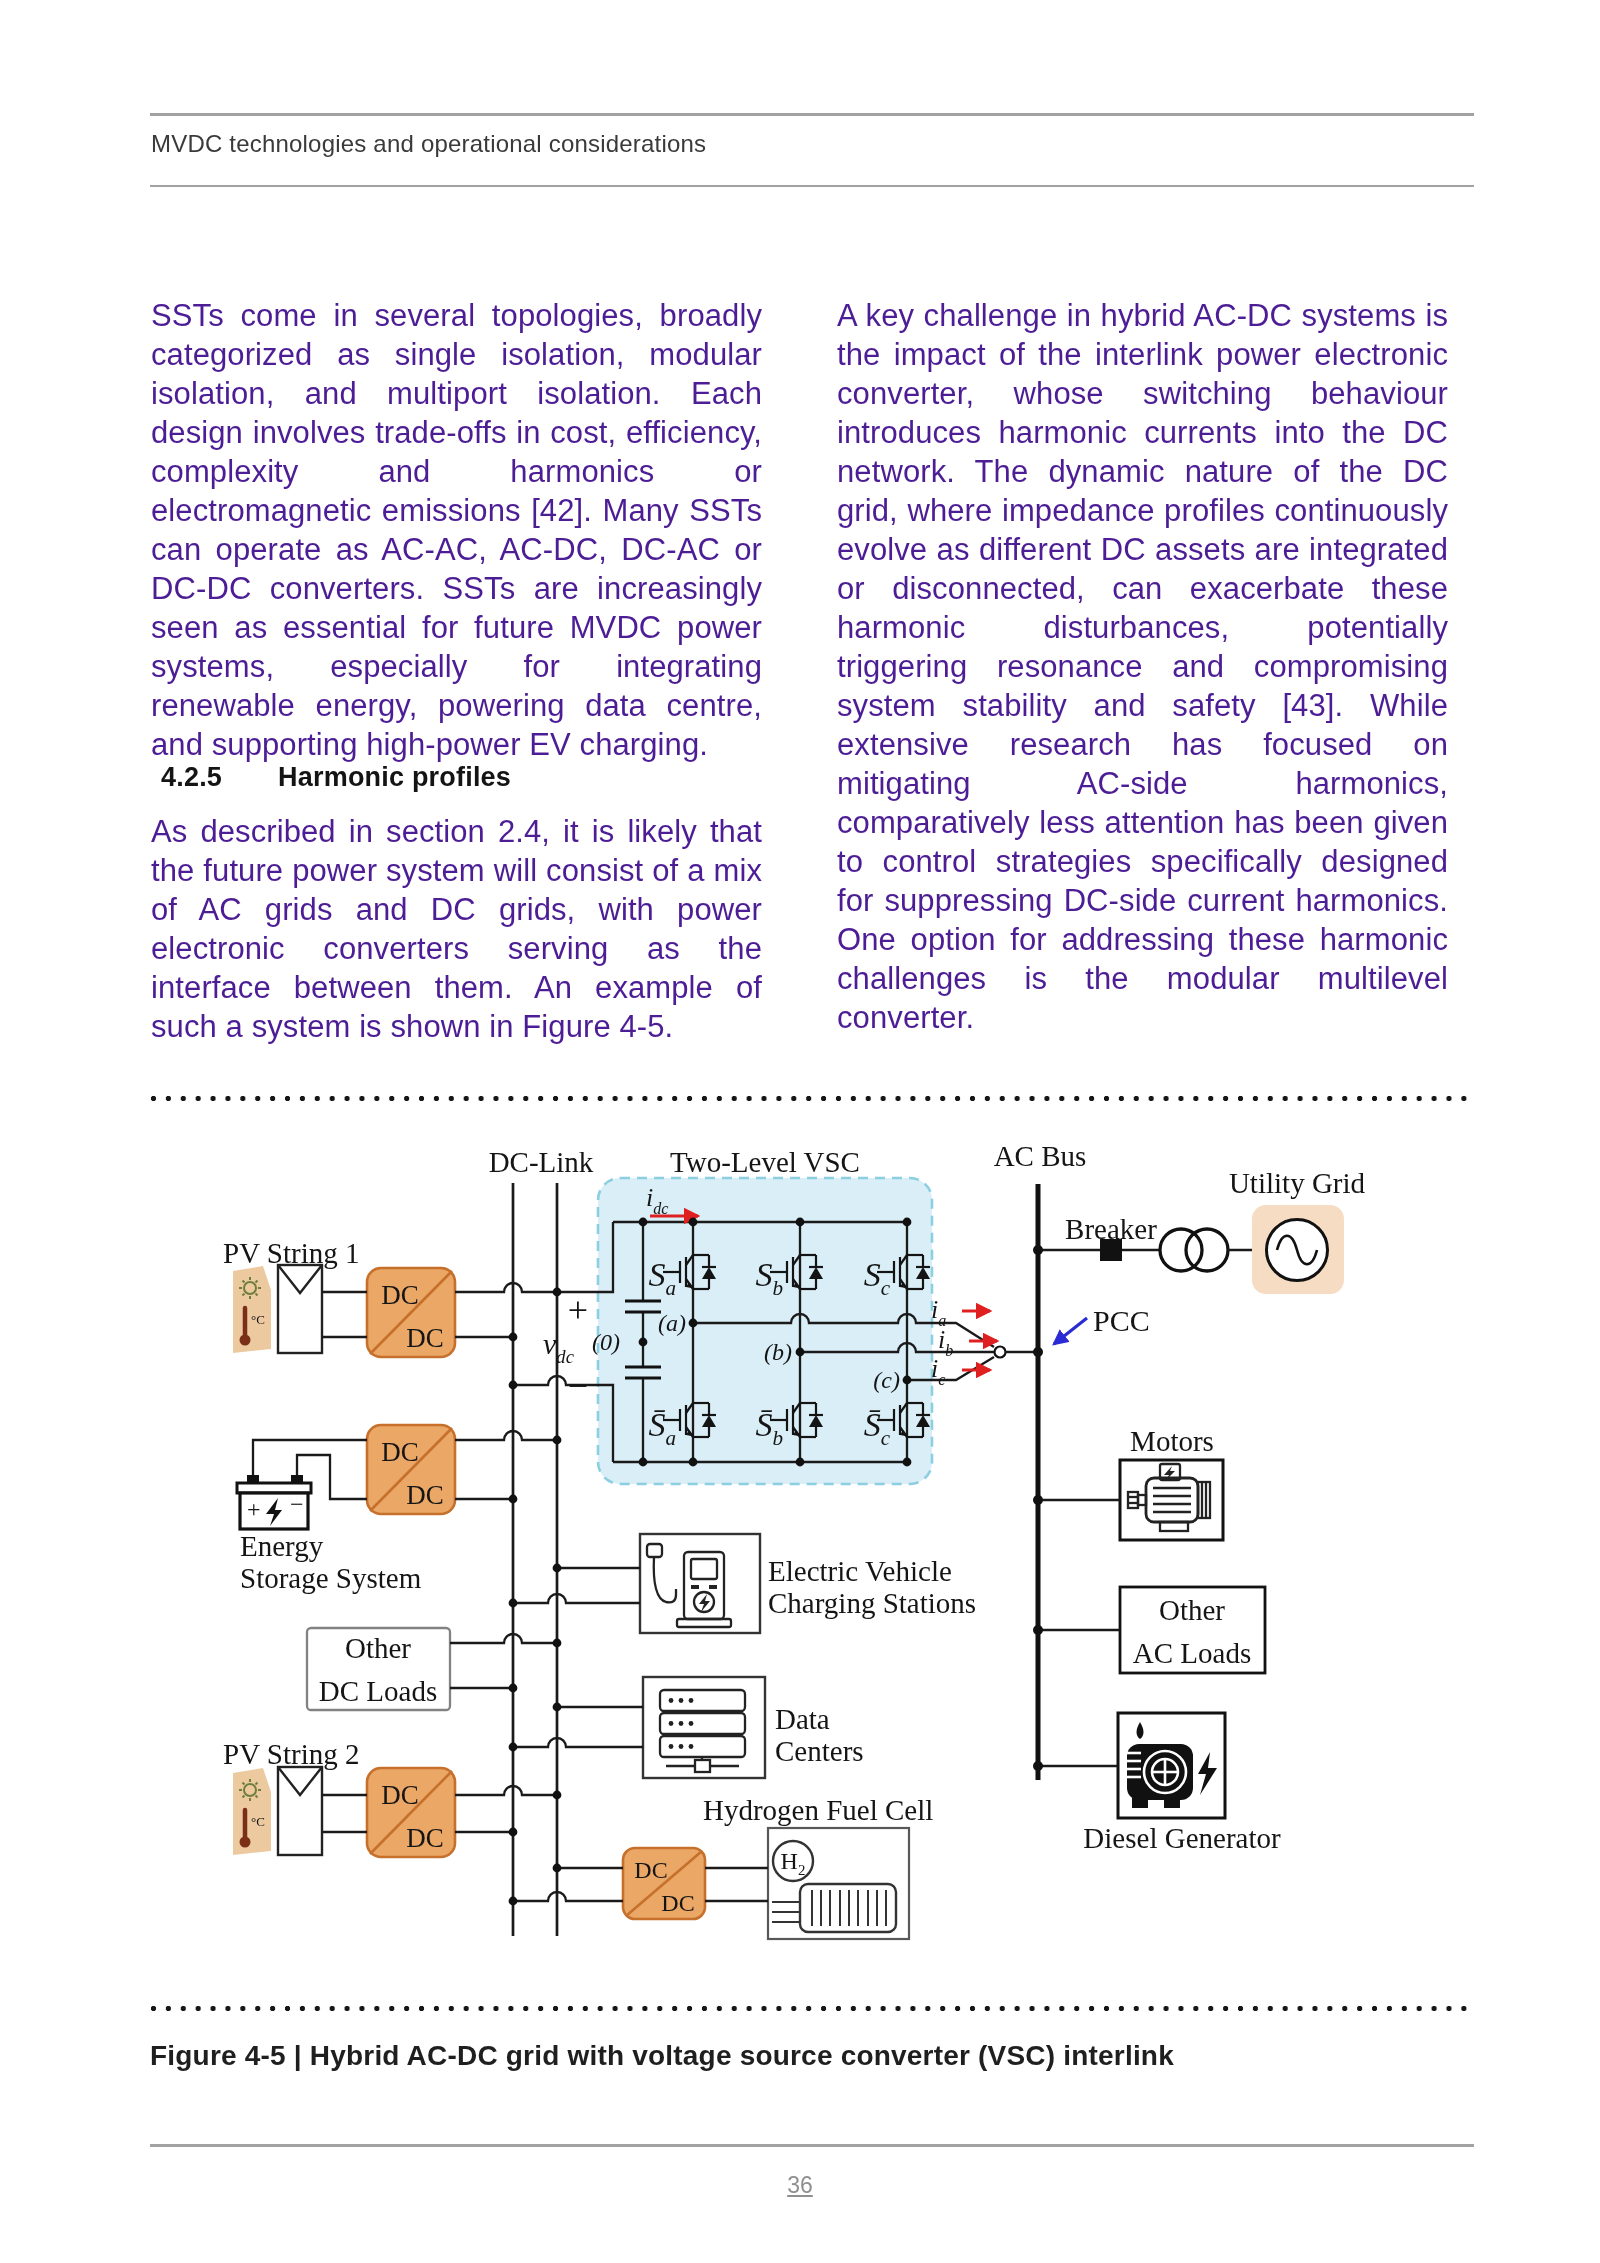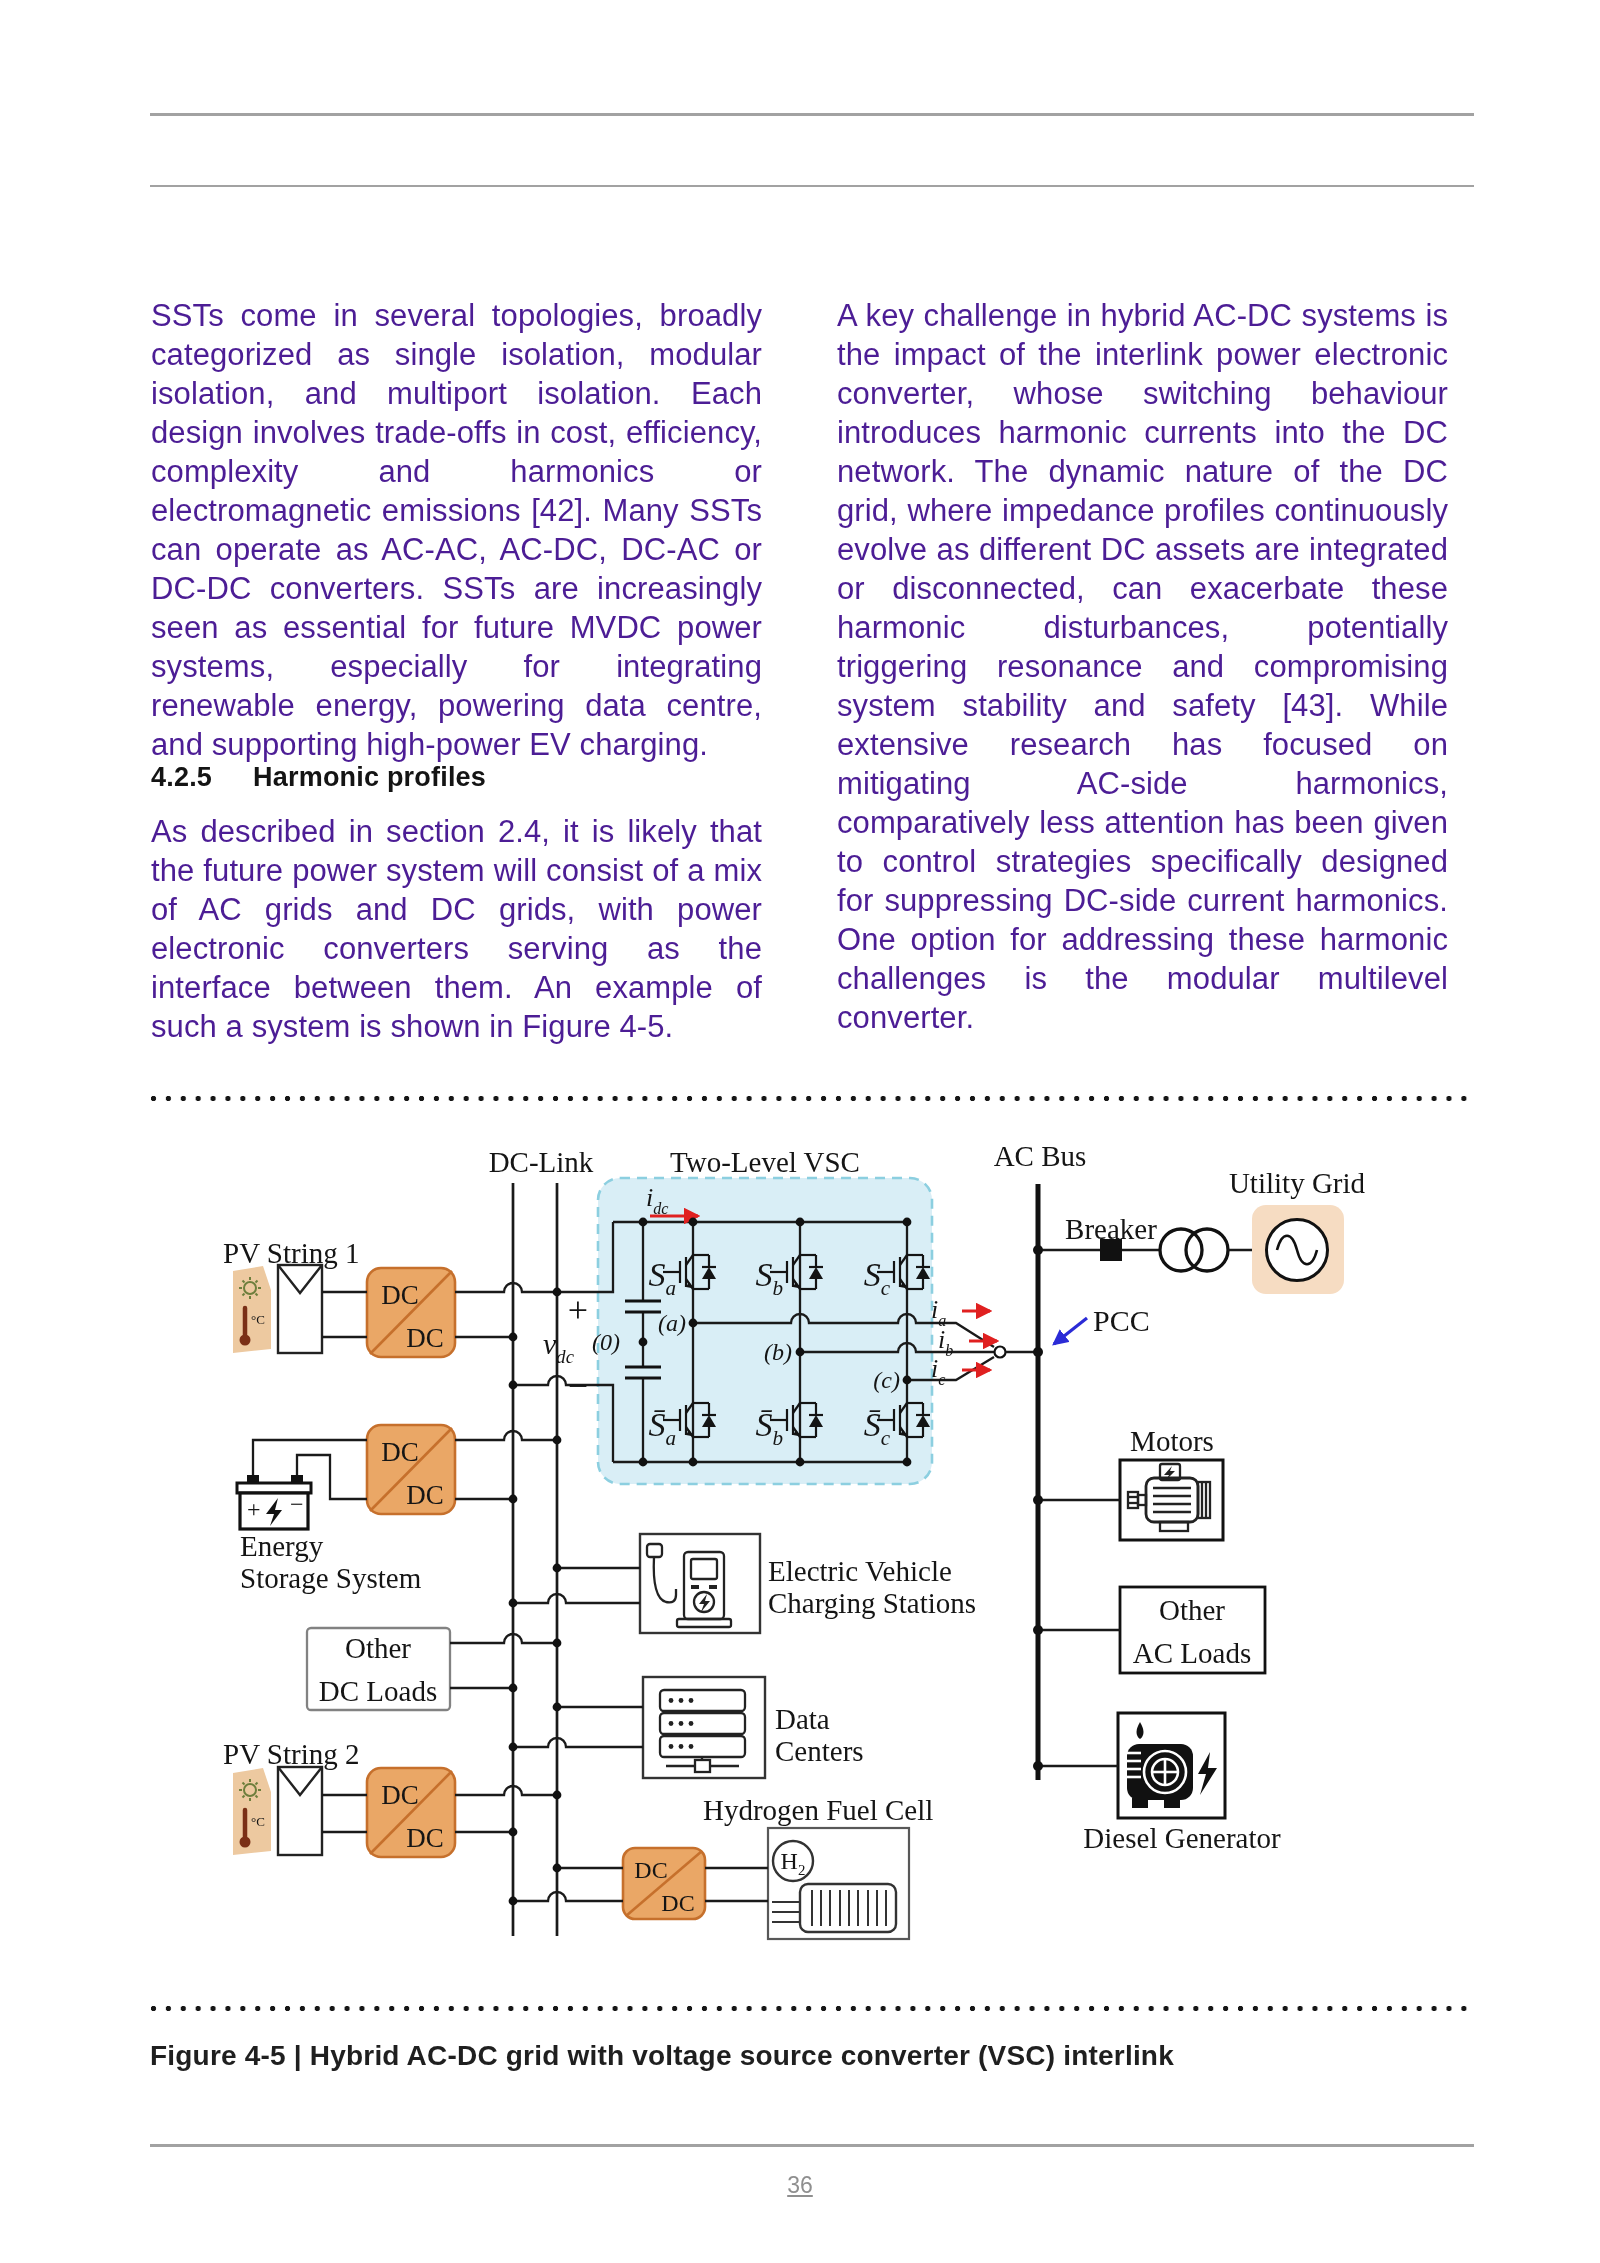--- a/index.html
+++ b/index.html
@@ -2,22 +2,22 @@
 <html><head>
 <meta charset="utf-8">
 <style>
   html,body{margin:0;padding:0;background:#fff;}
   .page{position:relative;width:1600px;height:2263px;background:#ffffff;overflow:hidden;
         font-family:"Liberation Sans", sans-serif;}
   .rule{position:absolute;left:150px;width:1324px;background:#a2a2a2;}
   .hdr-title{position:absolute;left:151px;top:130px;font-size:24px;color:#3a3a3a;letter-spacing:.2px;}
   .col{position:absolute;width:611px;font-size:31px;line-height:39px;color:#4c1d95;
        text-align:justify;letter-spacing:.1px;}
-  .sec-heading{position:absolute;left:151px;top:762px;font-size:27px;font-weight:bold;color:#141414;
-       display:flex;gap:41px;letter-spacing:.2px;}
+  .sec-heading{position:absolute;left:161px;top:762px;font-size:27px;font-weight:bold;color:#141414;
+       display:flex;gap:56px;letter-spacing:.2px;}
   .dots{position:absolute;left:150px;width:1324px;height:9px;
         background-image:radial-gradient(circle at 3.5px 4.5px,#161616 2.3px,transparent 3px);
         background-size:14.9px 9px;background-repeat:repeat-x;}
   .caption{position:absolute;left:150px;top:2040px;font-size:28px;font-weight:bold;color:#1f1f1f;letter-spacing:.2px;}
   .pagenum{position:absolute;left:0;top:2172px;width:1600px;text-align:center;font-size:23px;color:#8f8f8f;text-decoration:underline;}
   svg.fig{position:absolute;left:140px;top:1108px;}
   svg.fig text{font-family:"Liberation Serif", serif;fill:#151515;}
   .t29{font-size:29px;} .t27{font-size:27px;} .t24{font-size:24px;} .t30{font-size:30px;}
   .t34{font-size:34px;} .t36{font-size:36px;} .t26{font-size:26px;} .t13{font-size:13px;fill:#44502a;}
   .tmid{text-anchor:middle;} .tend{text-anchor:end;} .it{font-style:italic;}
@@ -28,20 +28,21 @@
   .dot{fill:#111;}
   .plate{stroke:#111;stroke-width:3;}
   .ic{stroke:#222;stroke-width:2.3;fill:none;}
 </style>
 </head>
 <body>
 
 <div class="page">
 
   <div class="rule" style="top:113px;height:3px;"></div>
+  <div class="hdr-title">MVDC technologies and operational considerations</div>
   <div class="rule" style="top:185px;height:2px;"></div>
 
   <div class="col" style="left:151px;top:296px;">SSTs come in several topologies, broadly categorized as single isolation, modular isolation, and multiport isolation. Each design involves trade-offs in cost, efficiency, complexity and harmonics or electromagnetic emissions [42]. Many SSTs can operate as AC-AC, AC-DC, DC-AC or DC-DC converters. SSTs are increasingly seen as essential for future MVDC power systems, especially for integrating renewable energy, powering data centre, and supporting high-power EV charging.</div>
 
   <div class="sec-heading">
     <span>4.2.5</span>
     <span>Harmonic profiles</span>
   </div>
 
   <div class="col" style="left:151px;top:812px;">As described in section 2.4, it is likely that the future power system will consist of a mix of AC grids and DC grids, with power electronic converters serving as the interface between them. An example of such a system is shown in Figure 4-5.</div>

